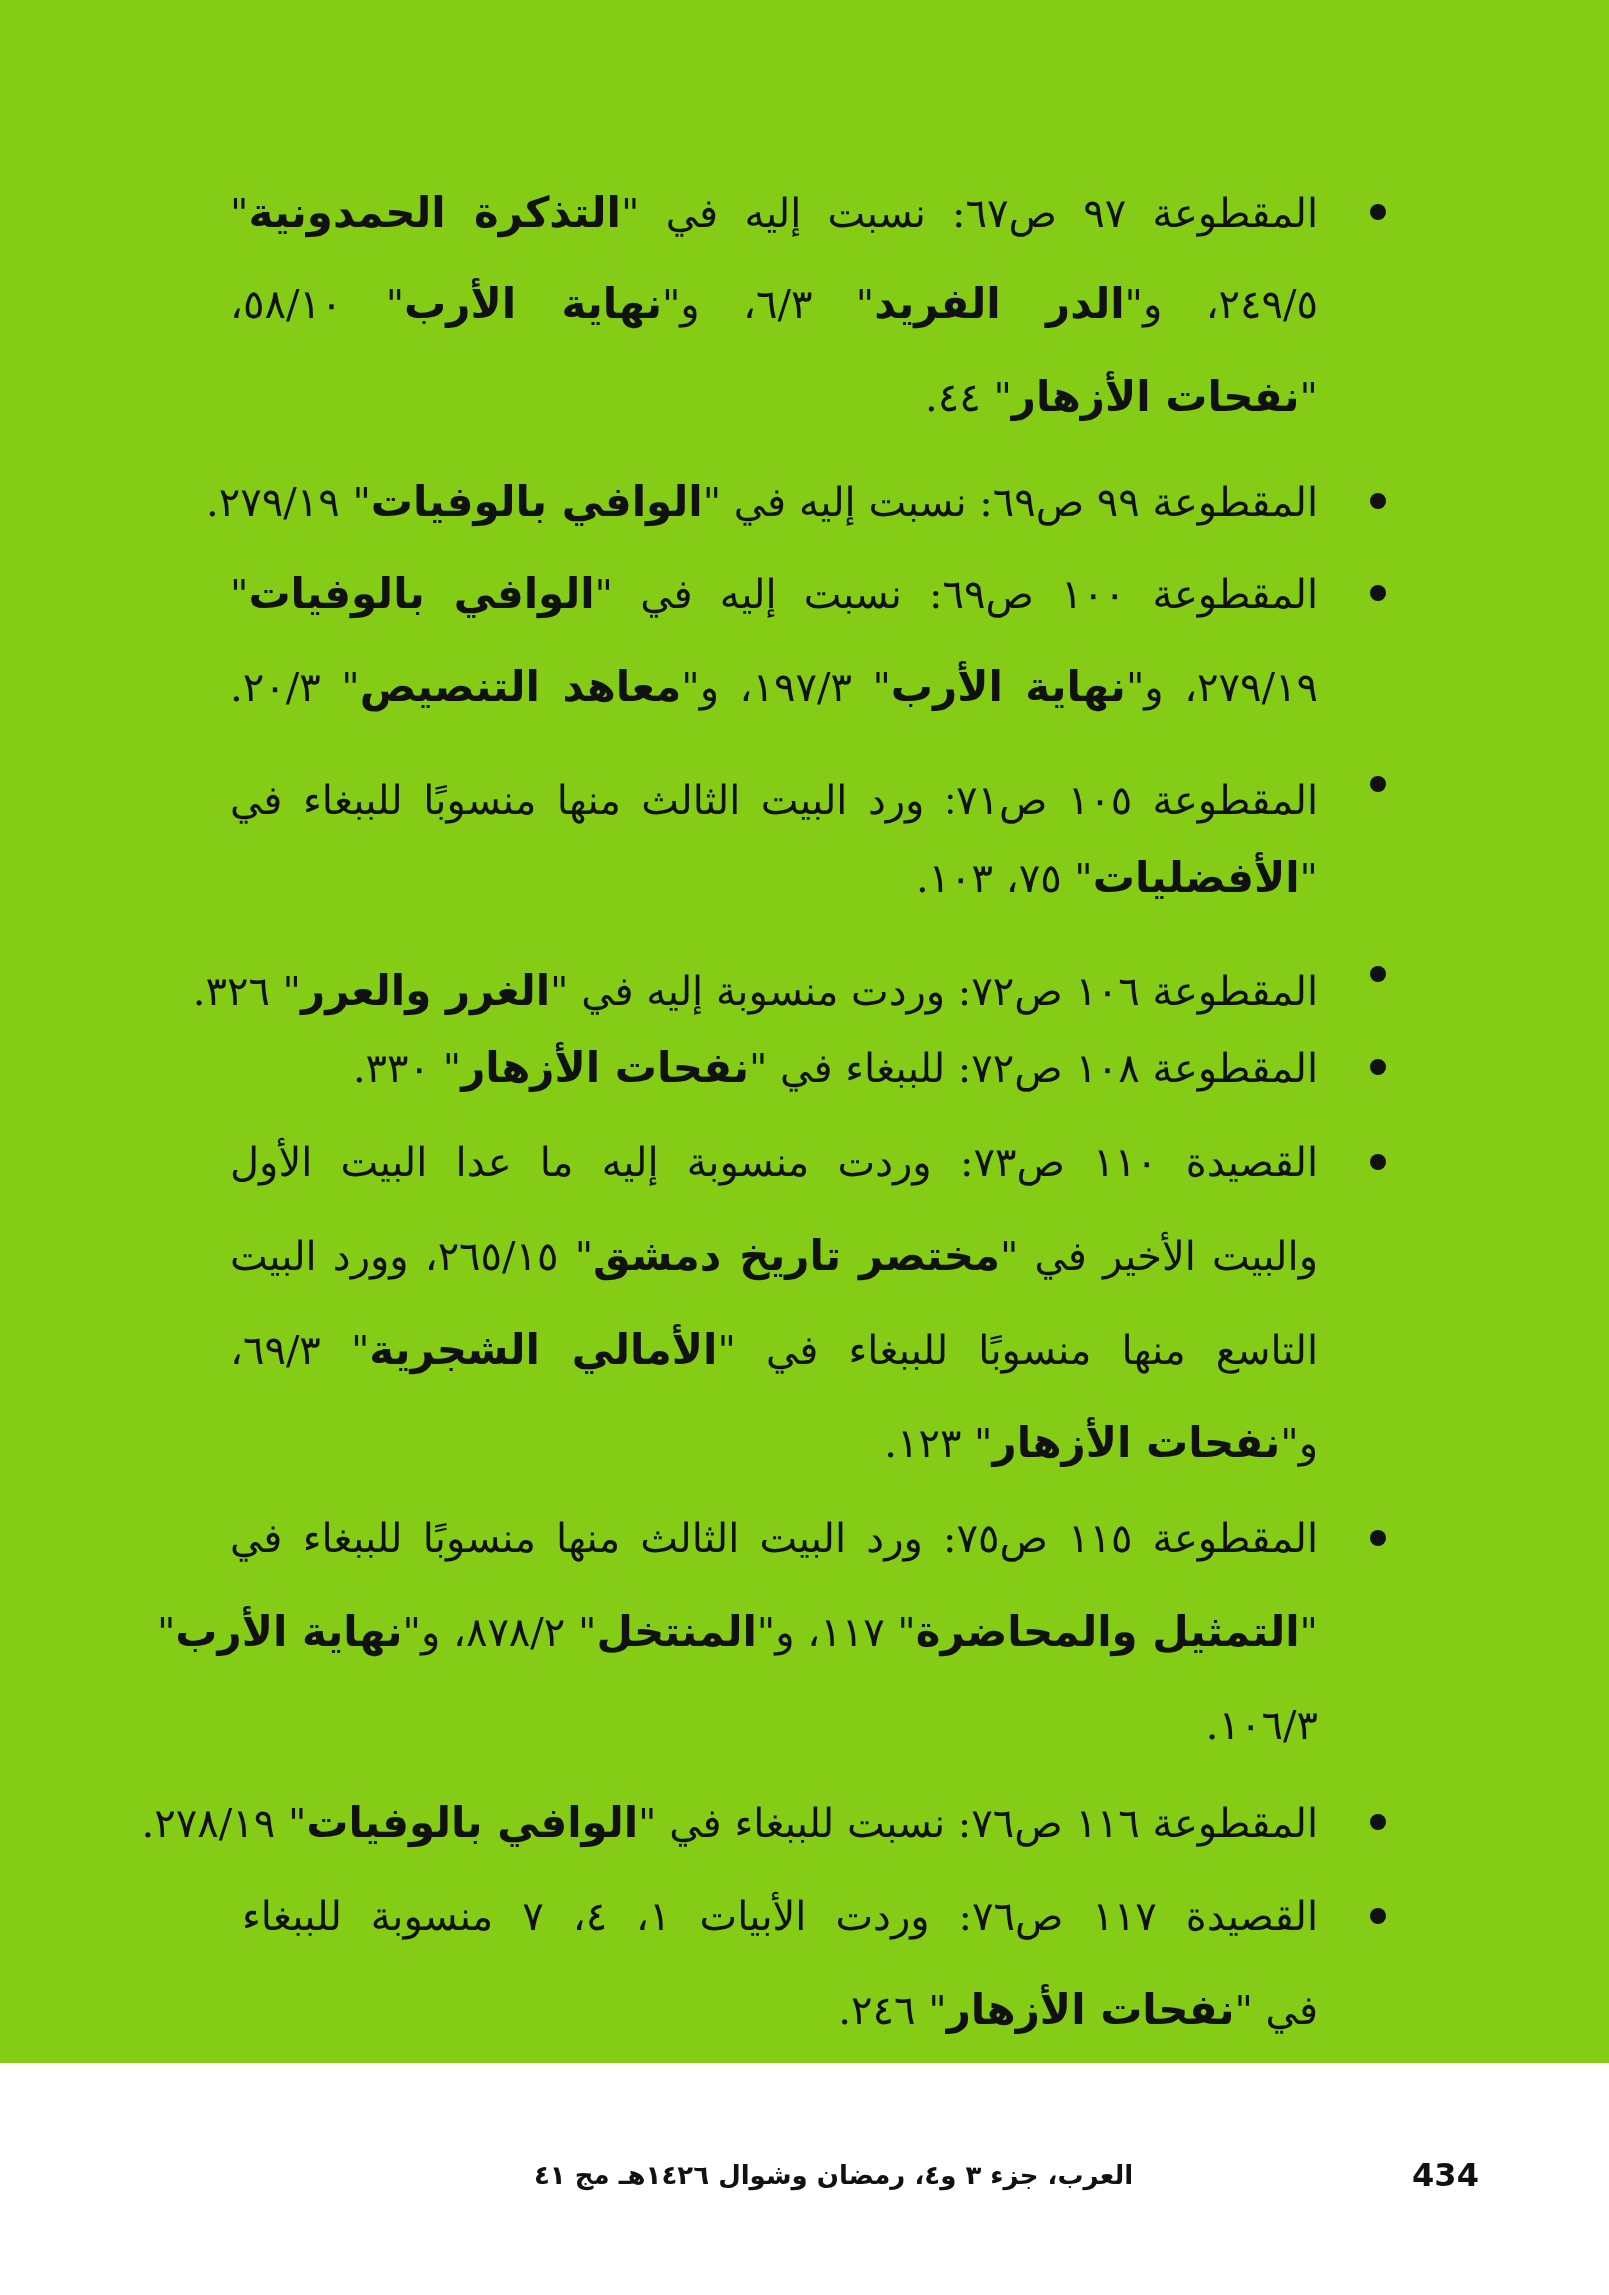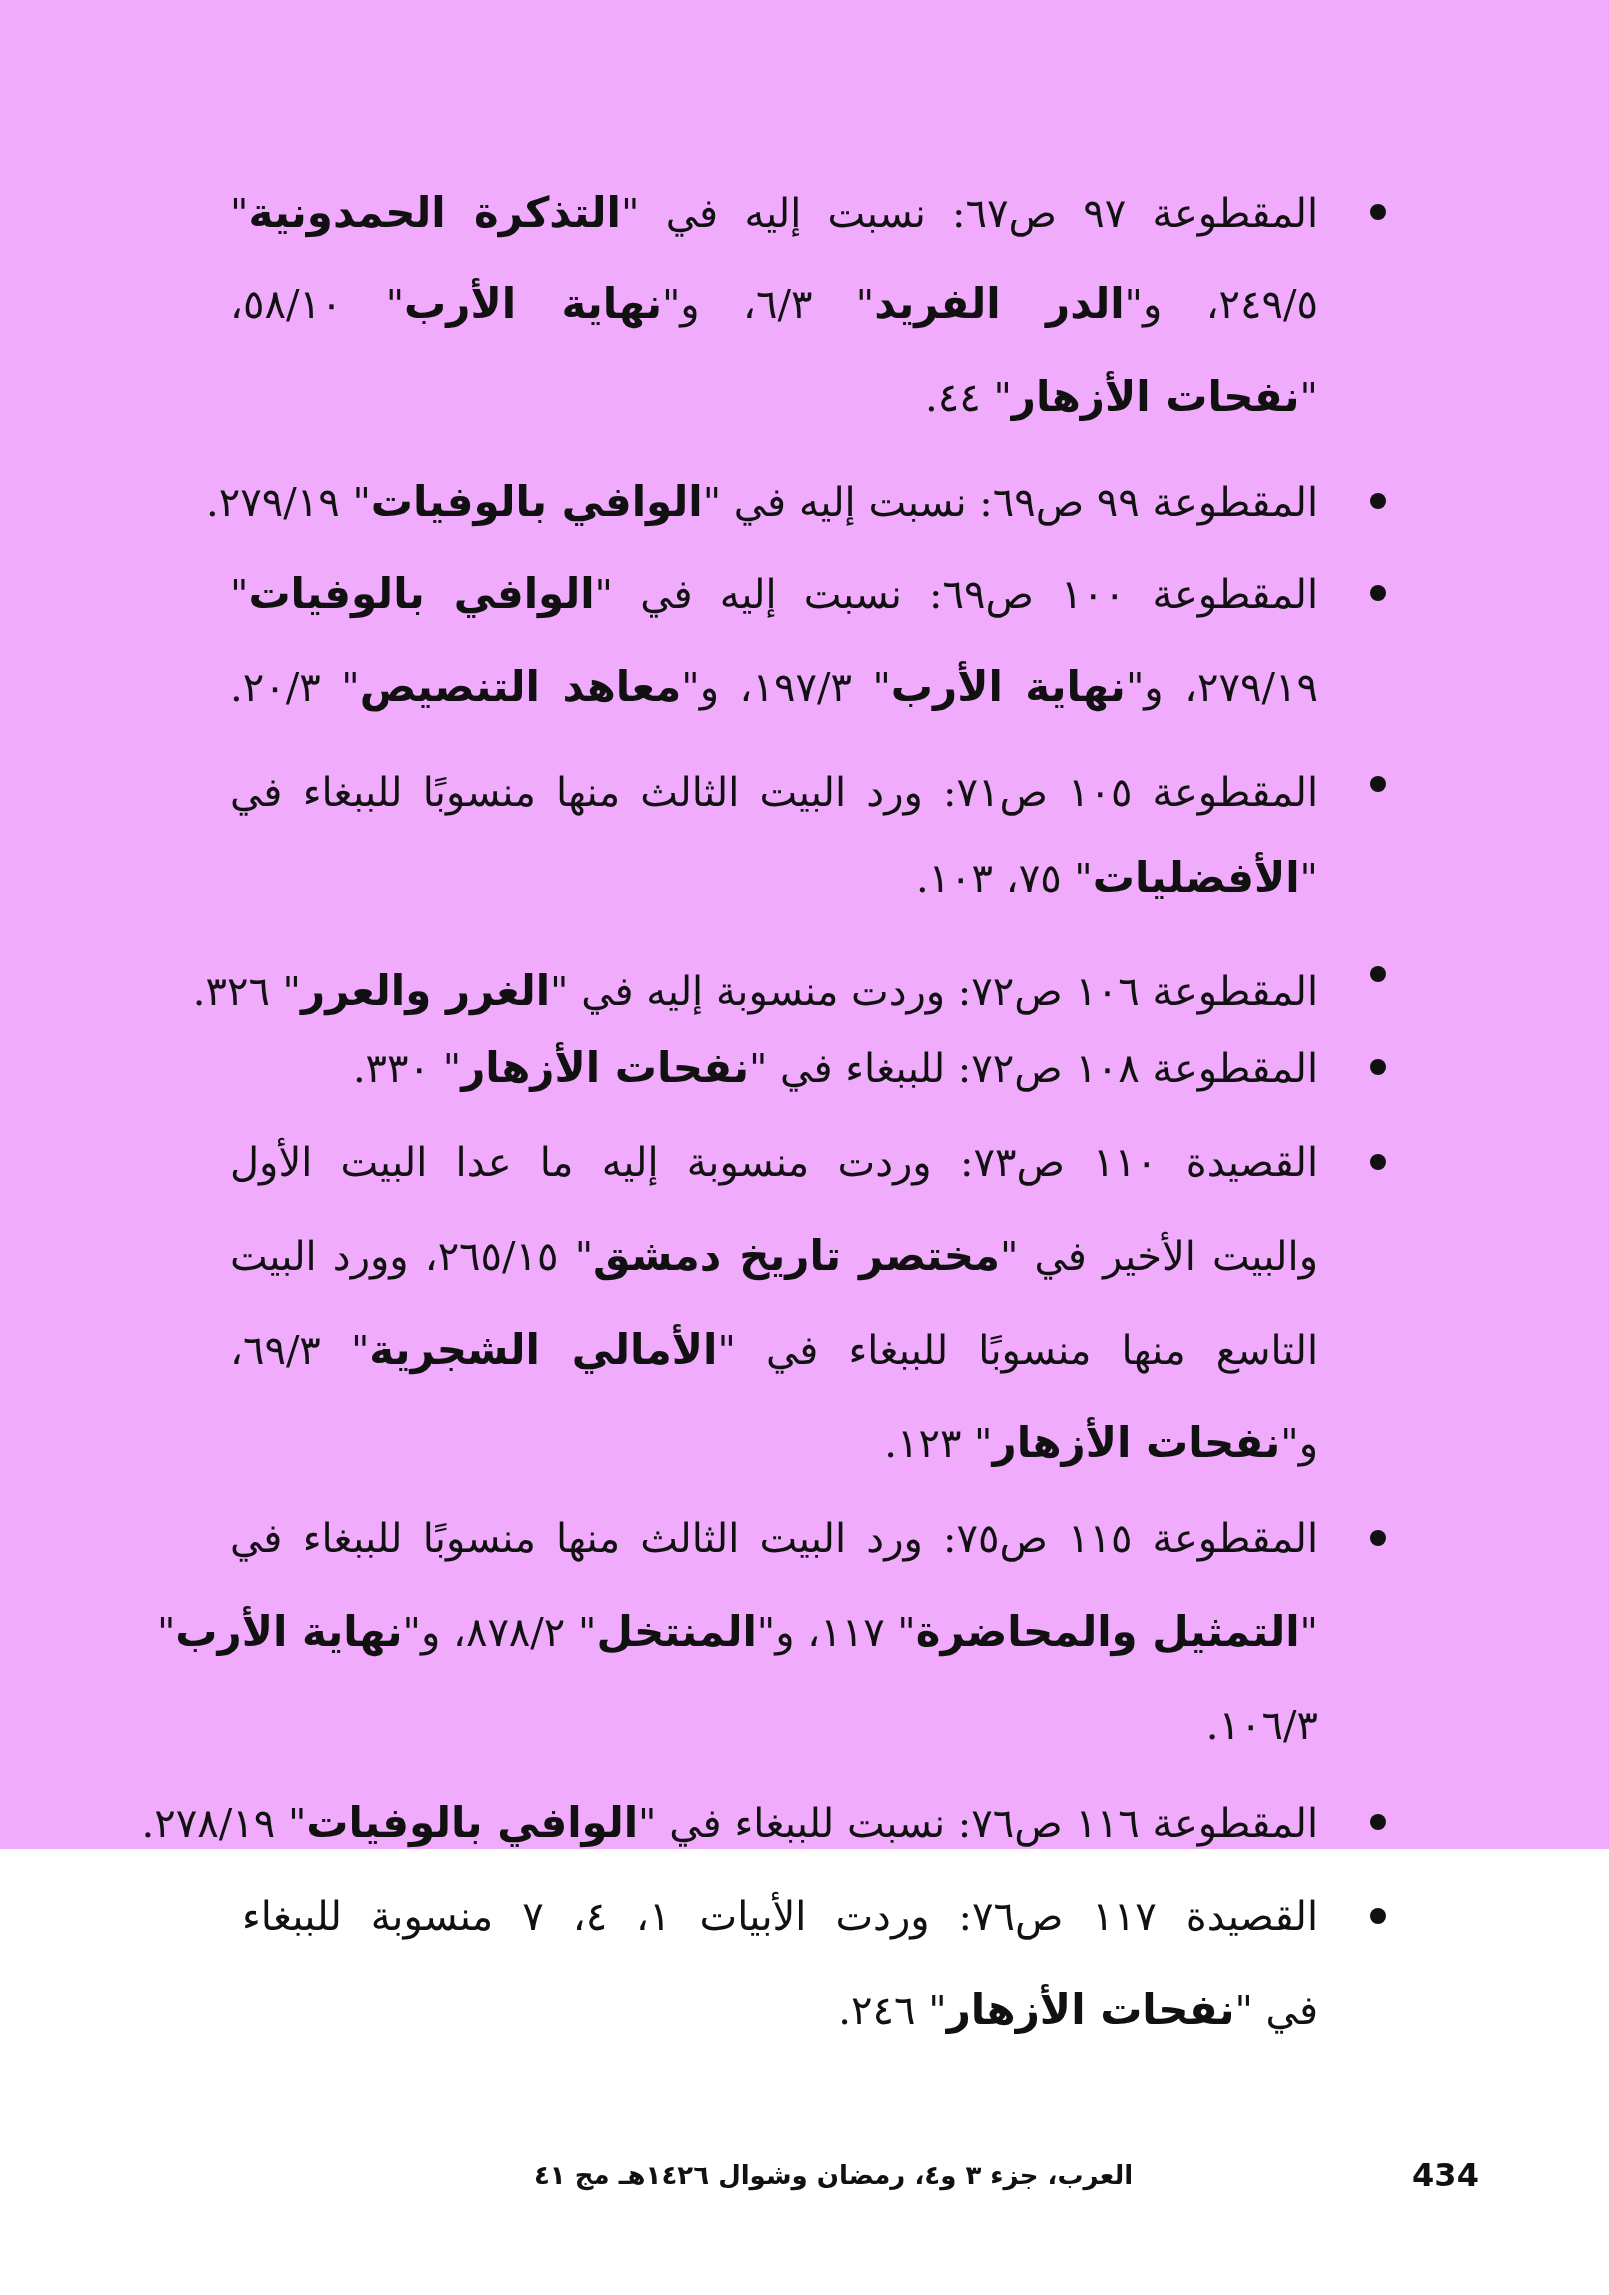--- a/index.html
+++ b/index.html
@@ -12,22 +12,22 @@
     height: 2295px;
     position: relative;
     overflow: hidden;
     color: #111111;
     font-family: "DejaVu Serif", "Liberation Serif", serif;
   }
   .page {
     position: absolute;
     left: 0; top: 0;
     width: 1609px;
-    height: 1849px;
-    background: #f0abfc;
+    height: 2063px;
+    background: #84cc16;
   }
   .item {
     position: absolute;
     left: 230px;
     width: 1088px;
   }
   .bullet {
     position: absolute;
     right: -68px;
     width: 16px;
@@ -104,21 +104,21 @@
   </div>
 
   <div class="item" style="top:547px;">
     <span class="bullet" style="top:38px;"></span>
     <div class="line" style="top:0px;">المقطوعة ١٠٠ ص٦٩: نسبت إليه في "<b>الوافي بالوفيات</b>"</div>
     <div class="line" style="top:93px;">٢٧٩/١٩، و"<b>نهاية الأرب</b>" ١٩٧/٣، و"<b>معاهد التنصيص</b>" ٢٠/٣.</div>
   </div>
 
   <div class="item" style="top:738px;">
     <span class="bullet" style="top:38px;"></span>
-    <div class="line" style="top:8px;">المقطوعة ١٠٥ ص٧١: ورد البيت الثالث منها منسوبًا للببغاء في</div>
+    <div class="line" style="top:16px;font-family:Liberation Serif, serif;">المقطوعة ١٠٥ ص٧١: ورد البيت الثالث منها منسوبًا للببغاء في</div>
     <div class="line last" style="top:93px;">"<b>الأفضليات</b>" ٧٥، ١٠٣.</div>
   </div>
 
   <div class="item" style="top:928px;">
     <span class="bullet" style="top:38px;"></span>
     <div class="line last" style="top:16px;">المقطوعة ١٠٦ ص٧٢: وردت منسوبة إليه في "<b>الغرر والعرر</b>" ٣٢٦.</div>
   </div>
 
   <div class="item" style="top:1021px;">
     <span class="bullet" style="top:38px;"></span>

